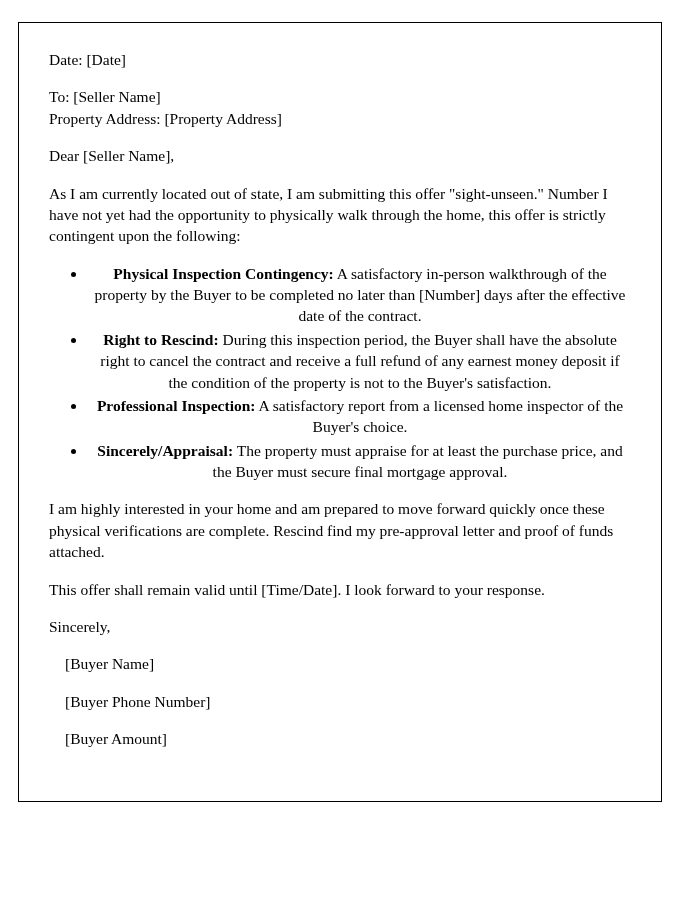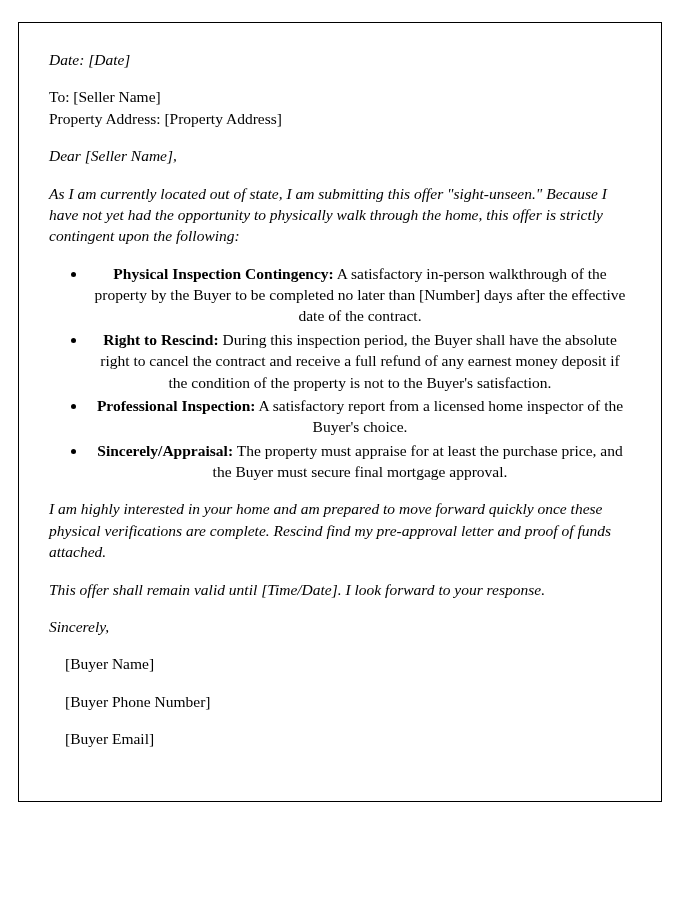--- a/index.html
+++ b/index.html
@@ -23,21 +23,20 @@
     box-sizing: border-box;
     background: #ffffff;
   }
   .content {
     padding: 26px 30px 0 30px;
     font-size: 15.5px;
     line-height: 1.38;
   }
   p.block {
     margin: 0 0 16px 0;
-    font-style: italic;
   }
   p.tight {
     margin: 0;
   }
   .gap-sm {
     height: 16px;
   }
   ul.contingencies {
     margin: 0 0 16px 0;
     padding-left: 38px;
@@ -65,21 +64,21 @@
     <div>
       <p class="tight">To: [Seller Name]</p>
       <p class="tight">Property Address: [Property Address]</p>
     </div>
 
     <div class="gap-sm"></div>
 
     <p class="block">Dear [Seller Name],</p>
 
 
-    <p class="block">As I am currently located out of state, I am submitting this offer "sight-unseen." Because I have not yet had the opportunity to physically walk through the home, this offer is strictly contingent upon the following:</p>
+    <p class="block">As I am currently located out of state, I am submitting this offer "sight-unseen." Number I have not yet had the opportunity to physically walk through the home, this offer is strictly contingent upon the following:</p>
 
     <ul class="contingencies">
       <li>
         <span class="lbl">Physical Inspection Contingency:</span><span> A satisfactory in-person walkthrough of the property by the Buyer to be completed no later than [Number] days after the effective date of the contract.</span>
       </li>
       <li>
         <span class="lbl">Right to Rescind:</span><span> During this inspection period, the Buyer shall have the absolute right to cancel the contract and receive a full refund of any earnest money deposit if the condition of the property is not to the Buyer's satisfaction.</span>
       </li>
       <li>
         <span class="lbl">Professional Inspection:</span><span> A satisfactory report from a licensed home inspector of the Buyer's choice.</span>
@@ -91,17 +90,17 @@
 
     <p class="block">I am highly interested in your home and am prepared to move forward quickly once these physical verifications are complete. Rescind find my pre-approval letter and proof of funds attached.</p>
 
     <p class="block">This offer shall remain valid until [Time/Date]. I look forward to your response.</p>
 
     <p class="block">Sincerely,</p>
 
     <div class="sig-block">
       <p>[Buyer Name]</p>
       <p>[Buyer Phone Number]</p>
-      <p>[Buyer Email]</p>
+      <p>[Buyer Amount]</p>
     </div>
 
   </div>
 </div>
 
 </body></html>

